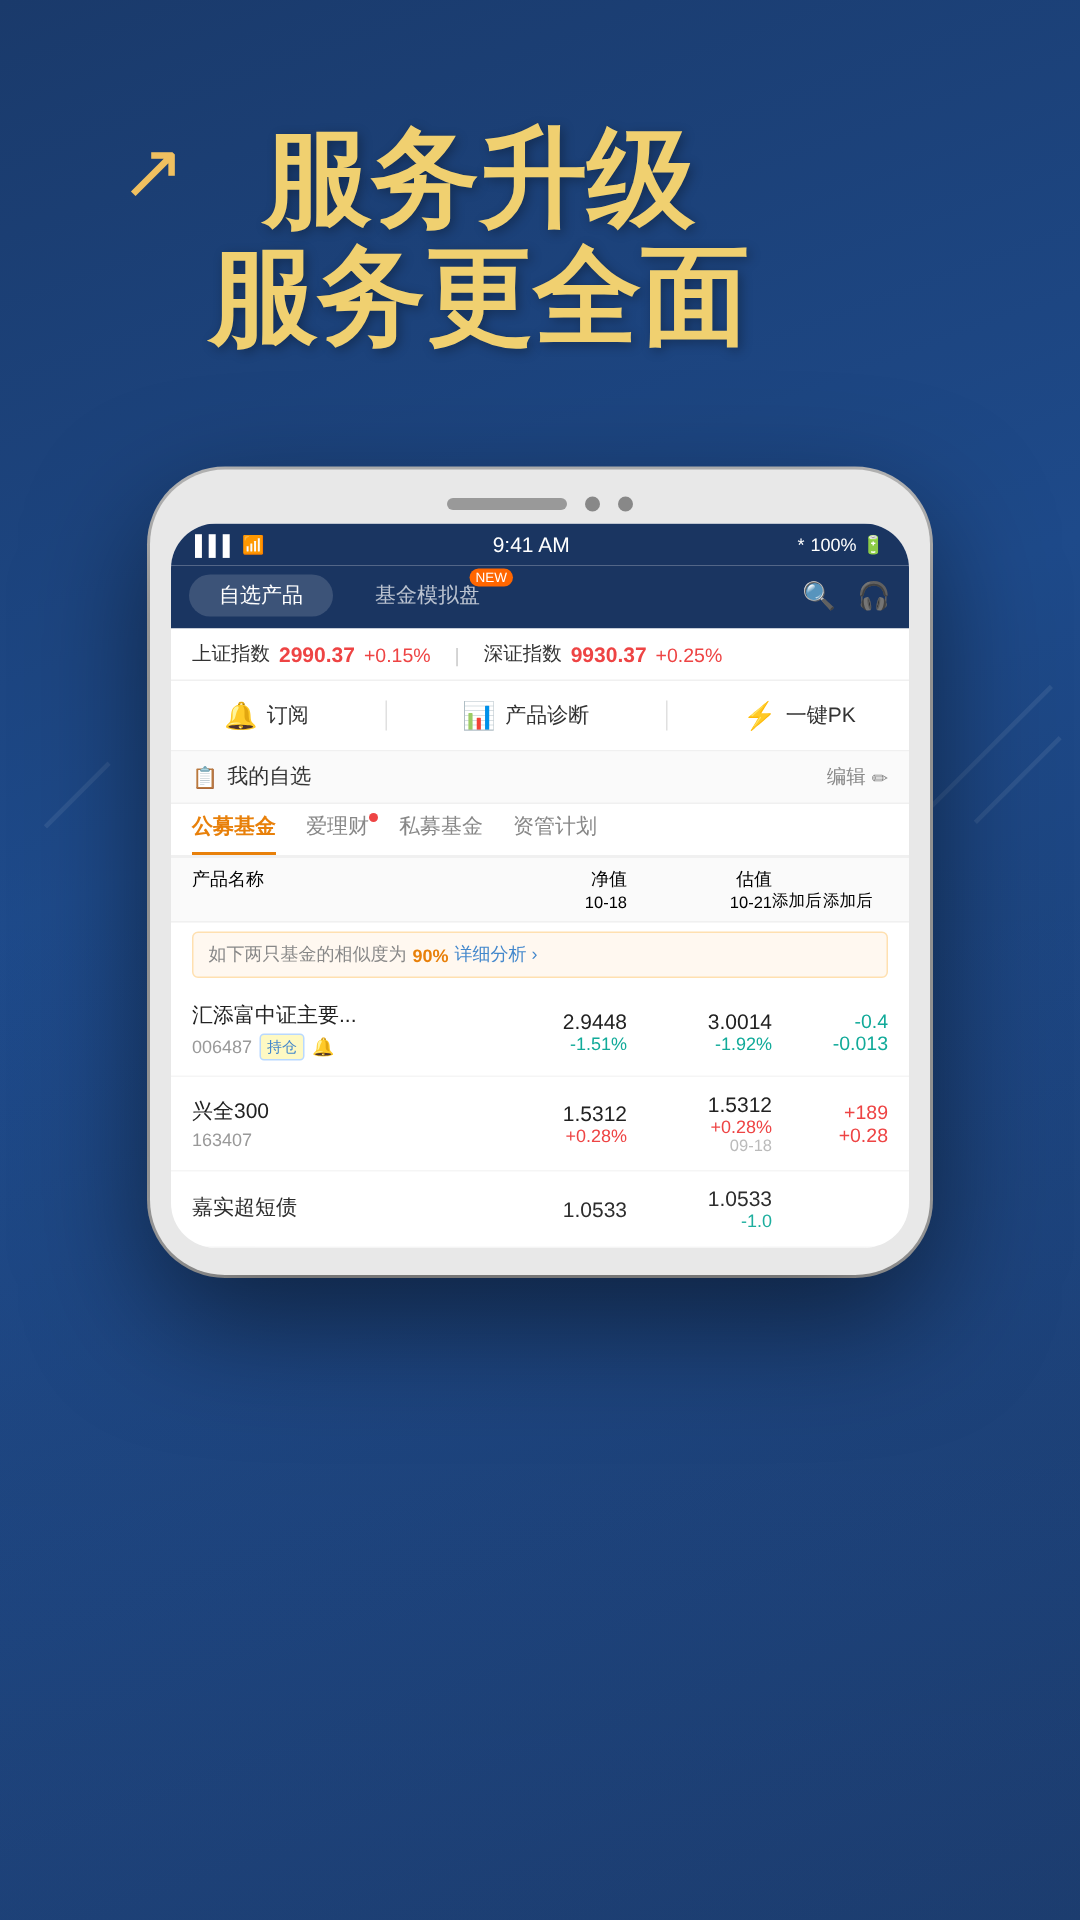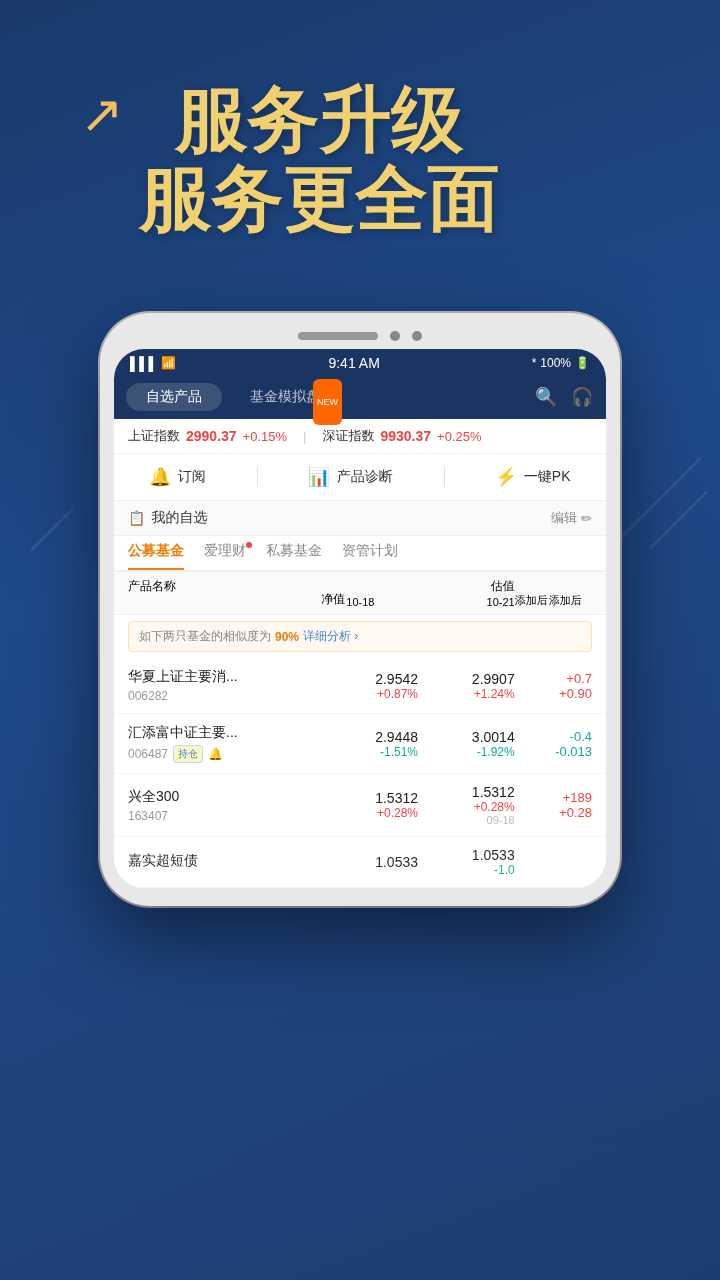--- a/index.html
+++ b/index.html
@@ -188,21 +188,21 @@
       color: white;
     }
 
     .nav-tab .new-badge {
       position: absolute;
       top: -4px;
       right: -2px;
       background: #ff6600;
       color: white;
       font-size: 9px;
-      padding: 18px 4px;
+      padding: 1px 4px;
       border-radius: 6px;
     }
 
     .nav-actions {
       display: flex;
       gap: 14px;
       margin-left: auto;
       align-items: center;
     }
 
@@ -324,21 +324,21 @@
     .table-header {
       display: flex;
       padding: 6px 14px;
       background: #fafafa;
       border-bottom: 1px solid #f0f0f0;
       font-size: 12px;
       color: #000000;
     }
 
     .col-name { flex: 2; }
-    .col-nav { flex: 1; text-align: right; display: flex; align-items: flex-end; gap: 1px; }
+    .col-nav { flex: 1; text-align: right; display: flex; flex-direction: column; align-items: flex-end; gap: 1px; }
     .col-est { flex: 1; text-align: right; display: flex; flex-direction: column; align-items: flex-end; gap: 1px; }
     .col-add { flex: 0.8; text-align: right; font-size: 11px; display: flex; align-items: flex-end; gap: 1px; }
 
     
     .similarity-notice {
       background: #fff8f0;
       border: 1px solid #ffe0b0;
       margin: 6px 14px;
       padding: 6px 10px;
       border-radius: 4px;
@@ -516,38 +516,20 @@
           <span>添加后</span>
         </div>
       </div>
 
       <div class="similarity-notice">
         <span>如下两只基金的相似度为</span>
         <span class="similarity-pct">90%</span>
         <span class="similarity-link">详细分析 ›</span>
       </div>
 
-      <div class="fund-row">
-        <div class="fund-info">
-          <div class="fund-name">华夏上证主要消...</div>
-          <div class="fund-code">006282</div>
-        </div>
-        <div class="fund-nav">
-          <div class="nav-value">2.9542</div>
-          <div class="nav-change-up">+0.87%</div>
-        </div>
-        <div class="fund-est">
-          <div class="nav-value">2.9907</div>
-          <div class="nav-change-up">+1.24%</div>
-        </div>
-        <div class="fund-change">
-          <div class="change-up">+0.7</div>
-          <div class="change-up">+0.90</div>
-        </div>
-      </div>
 
       <div class="fund-row">
         <div class="fund-info">
           <div class="fund-name">汇添富中证主要...</div>
           <div class="fund-code">
             006487
             <span class="fund-tag">持仓</span>
             <span class="fund-bell">🔔</span>
           </div>
         </div>

